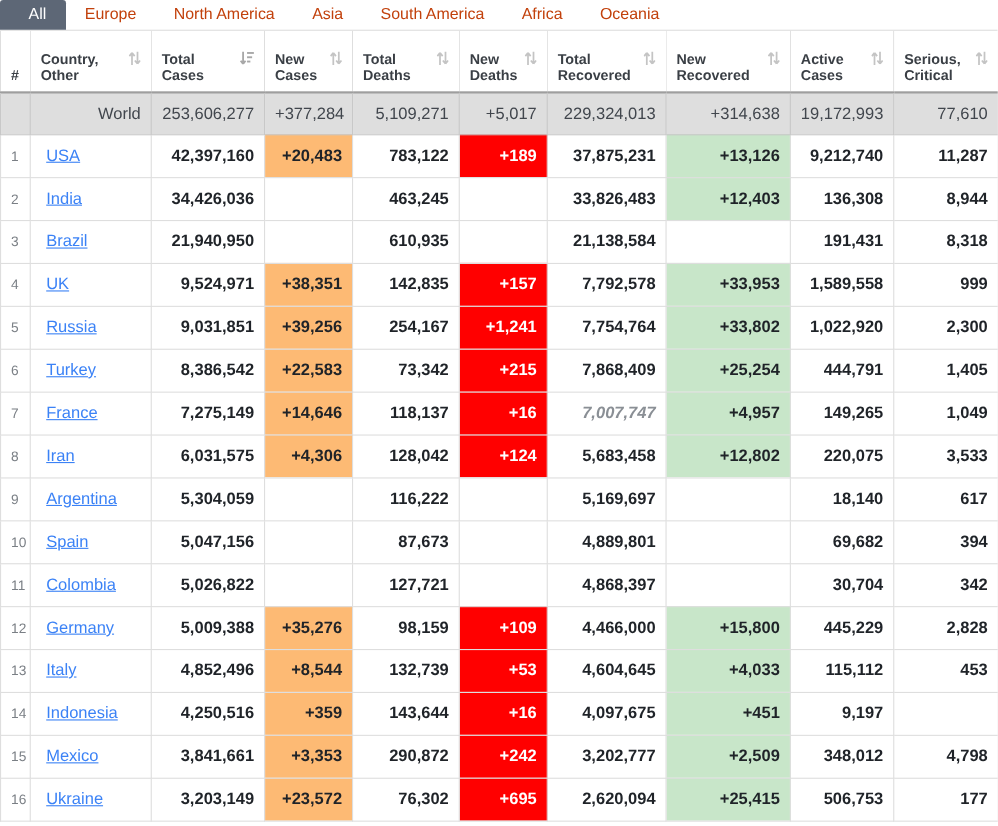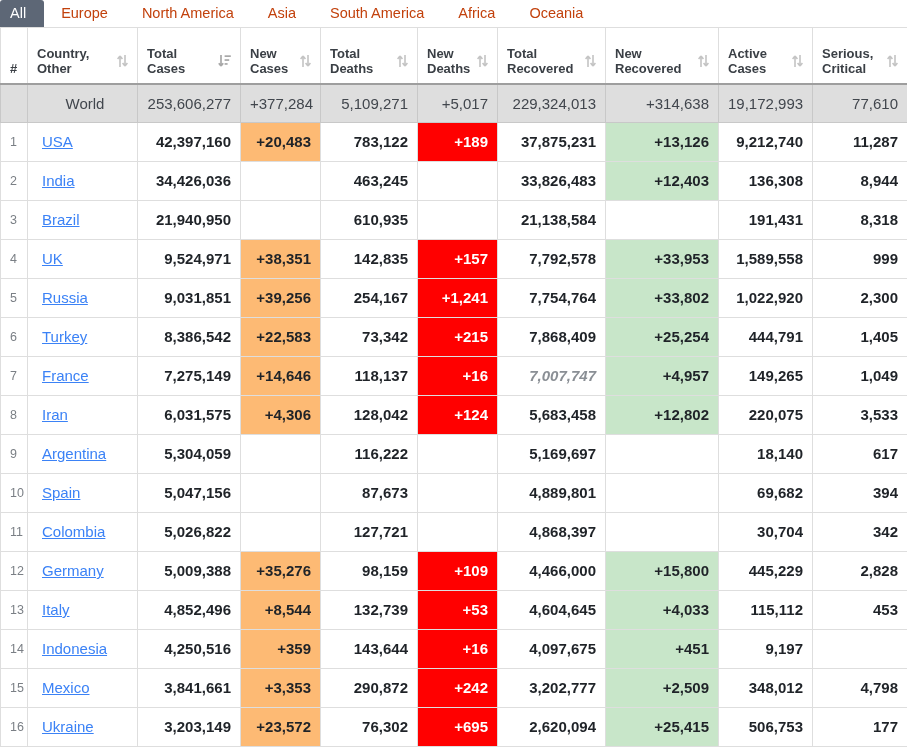--- a/index.html
+++ b/index.html
@@ -28,21 +28,21 @@
     color: #c2410c;
     padding: 5px 17px 6px 17px;
     line-height: 16px;
     cursor: pointer;
     white-space: nowrap;
     border-radius: 3px 3px 0 0;
   }
   .tab.active {
     background: #5d6776;
     color: #ffffff;
-    padding: 5px 18px 6px 10px;
+    padding: 5px 18px 6px 26px;
   }
 
   
   table.main {
     border-collapse: collapse;
     width: 907px;
     table-layout: fixed;
     font-size: 14.5px;
     color: #2c3136;
   }
@@ -55,37 +55,37 @@
     font-weight: bold;
     color: #3a3f45;
     text-align: left;
     vertical-align: bottom;
     padding: 6px 9px 7px 9px;
     height: 56px;
     line-height: 15px;
     position: relative;
   }
   th.col-num { text-align: left; padding-left: 9px; }
-  th .hdr { display: flex; align-items: center; justify-content: space-between; gap: 4px; }
+  th .hdr { display: flex; align-items: flex-start; justify-content: space-between; gap: 4px; }
   th .hdr-text { display: block; }
   .sorticon { flex: 0 0 auto; opacity: 1; line-height: 0; padding-bottom: 1px; }
 
   
   tr.worldrow td {
     background: #dedede;
     border: 1px solid #c8c8c8;
     border-top: 2px solid #9e9e9e;
     color: #41464d;
     font-weight: normal;
     font-size: 15px;
     padding: 8px 9px;
     height: 38px;
   }
   tr.worldrow td.numeric { text-align: right; }
-  tr.worldrow td.name { text-align: center; padding-left: 14px; }
+  tr.worldrow td.name { text-align: right; padding-left: 14px; }
 
   
   tbody td {
     border: 1px solid #dedede;
     padding: 7px 9px;
     height: 39px;
     font-size: 15px;
     font-weight: bold;
     color: #1f2328;
     text-align: right;

